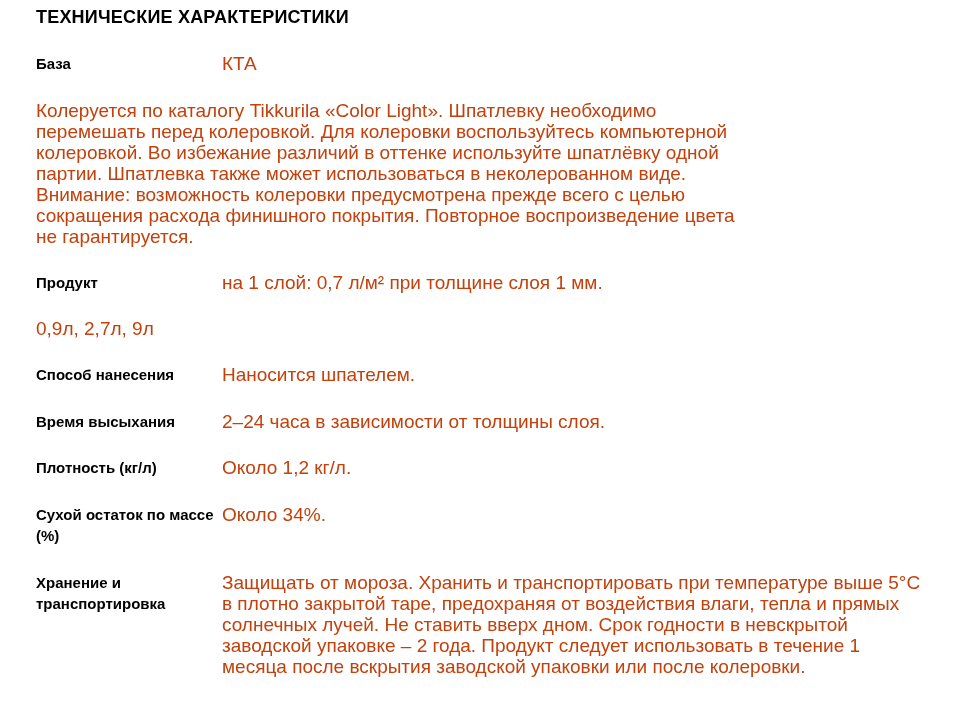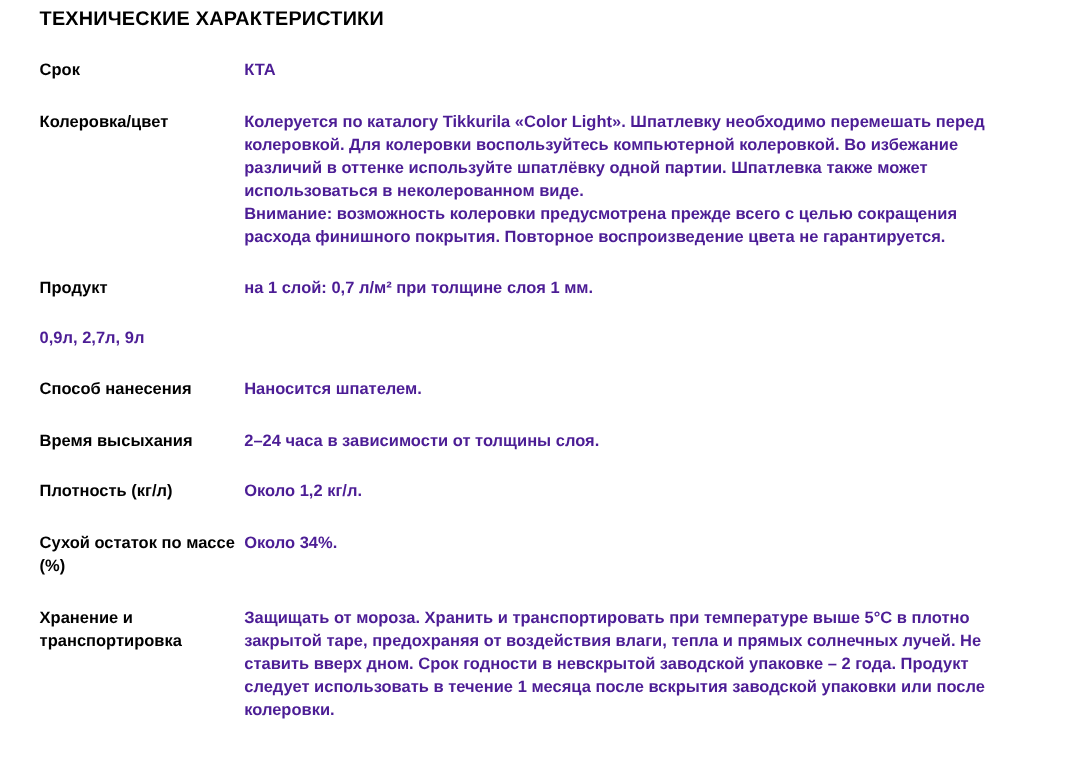--- a/index.html
+++ b/index.html
@@ -41,40 +41,38 @@
     flex: 0 0 178px;
     padding-right: 8px;
     font-size: 15px;
     line-height: 21.5px;
     font-weight: bold;
     color: #000000;
   }
   .spec-value {
     flex: 1 1 auto;
     max-width: 700px;
-    font-size: 15px;
+    font-size: 19px;
     line-height: 21px;
-    color: #4c1d95;
+    color: #c2410c;
     white-space: pre-line;
-    font-weight: bold;
   }
 </style>
 </head>
 <body>
 
 <div class="spec-sheet">
   <h1 class="spec-title">ТЕХНИЧЕСКИЕ ХАРАКТЕРИСТИКИ</h1>
 
   <div class="spec-row">
-    <div class="spec-label">Срок</div>
+    <div class="spec-label">База</div>
     <div class="spec-value">КТА</div>
   </div>
 
   <div class="spec-row">
-    <div class="spec-label">Колеровка/цвет</div>
     <div class="spec-value">Колеруется по каталогу Tikkurila «Color Light». Шпатлевку необходимо перемешать перед колеровкой. Для колеровки воспользуйтесь компьютерной колеровкой. Во избежание различий в оттенке используйте шпатлёвку одной партии. Шпатлевка также может использоваться в неколерованном виде.
 Внимание: возможность колеровки предусмотрена прежде всего с целью сокращения расхода финишного покрытия. Повторное воспроизведение цвета не гарантируется.</div>
   </div>
 
   <div class="spec-row">
     <div class="spec-label">Продукт</div>
     <div class="spec-value">на 1 слой: 0,7 л/м² при толщине слоя 1 мм.</div>
   </div>
 
   <div class="spec-row">

